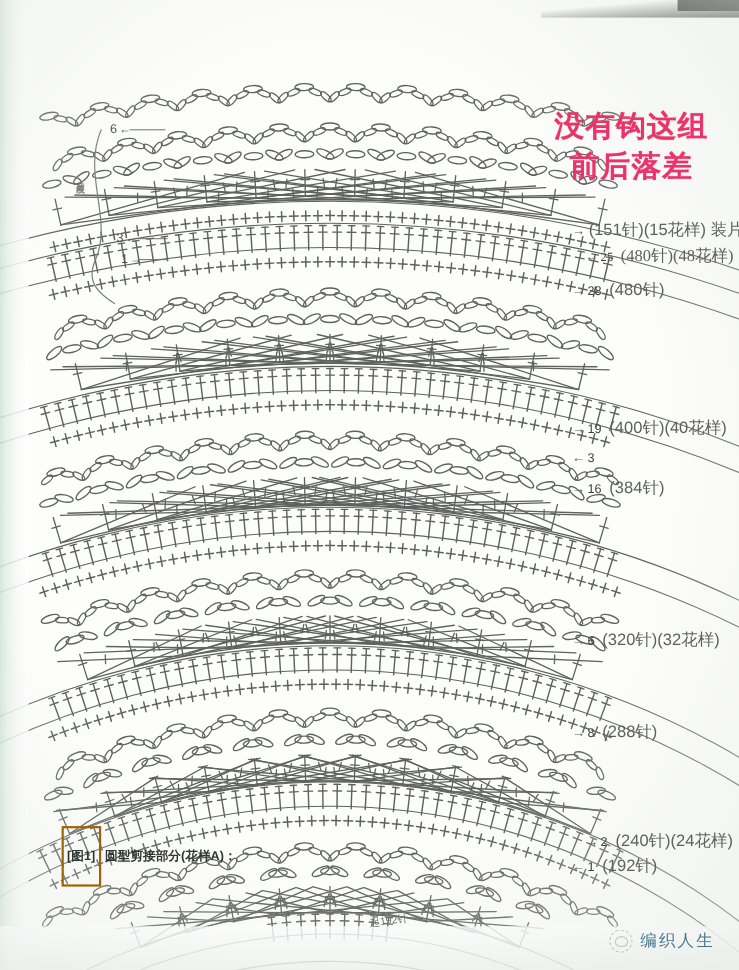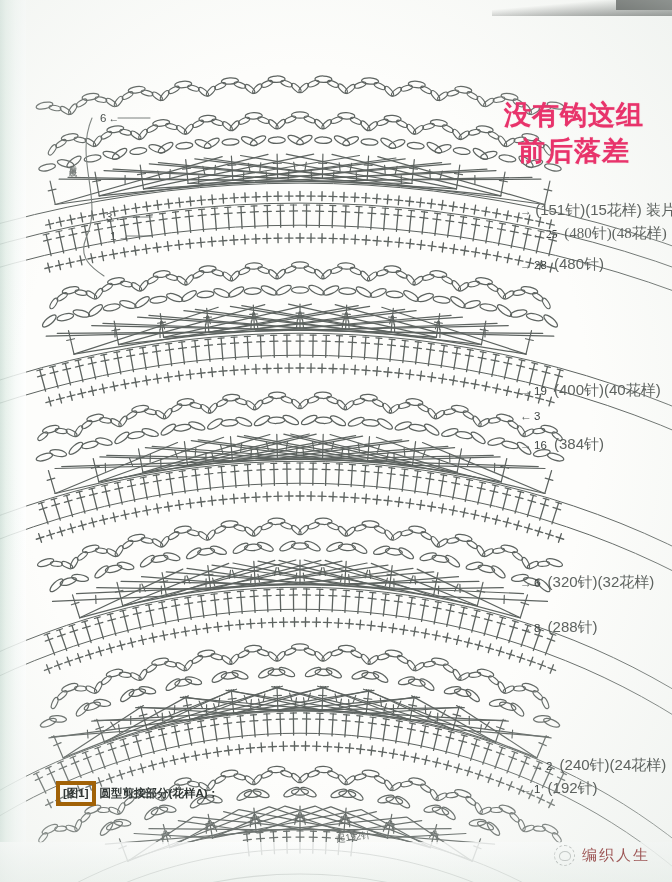--- a/index.html
+++ b/index.html
@@ -93,42 +93,42 @@
   
   .caption{
     position:absolute;
     left:56px; bottom:76px;
     font-size:11.5px;
     color:#2f3634;
     white-space:nowrap;
     font-weight:700;
   }
   .caption .boxed{
-    border:4px solid #a16207;
-    padding:1px 3px;
+    border:2px solid #a16207;
+    padding:18px 3px;
     margin-right:4px;
     display:inline-block;
     font-weight:700;
   }
   
   .caston{
     position:absolute;
     left:336px; bottom:38px;
     font-size:9.5px;
     color:#6a706d;
     transform:rotate(-7deg);
     white-space:nowrap;
   }
 
   
   .watermark{
     position:absolute;
     right:22px; bottom:16px;
     display:flex;align-items:center;gap:7px;
-    color:#7f1d1d;
+    color:#0c4a6e;
     font-size:15px;
     letter-spacing:2px;
     opacity:.75;
   }
   .wm-logo{
     width:19px;height:19px;border-radius:50%;
     border:1px dashed #aeb4b1;
     position:relative;
     display:inline-block;
   }
@@ -1774,21 +1774,21 @@
   <div class="v-label">前后落差线</div>
 
   <div id="row-notes-host">
       <div class="row-note" style="left: 520px; top: 202px;"><span class="arw">→</span><span class="paren"> (151针)</span><span class="paren">(15花样)</span><span class="paren"> 装片</span></div>
       <div class="row-note" style="left: 532px; top: 226px; font-family: Liberation Serif, serif;"><span class="arw">←</span><span class="num">25</span><span class="paren"> (480针)</span><span class="paren">(48花样)</span></div>
       <div class="row-note" style="left: 520px; top: 256px;"><span class="arw">→</span><span class="num">28</span><span class="paren"> (480针)</span></div>
       <div class="row-note" style="left: 520px; top: 382px;"><span class="arw">→</span><span class="num">19</span><span class="paren"> (400针)</span><span class="paren">(40花样)</span></div>
       <div class="row-note" style="left: 520px; top: 410px;"><span class="arw">←</span><span class="num">3</span></div>
       <div class="row-note" style="left: 520px; top: 436px;"><span class="arw">→</span><span class="num">16</span><span class="paren"> (384针)</span></div>
       <div class="row-note" style="left: 520px; top: 574px;"><span class="arw">→</span><span class="num">6</span><span class="paren"> (320针)</span><span class="paren">(32花样)</span></div>
-      <div class="row-note" style="left: 520px; top: 619px; text-align: right;"><span class="arw">→</span><span class="num">8</span><span class="paren"> (288针)</span></div>
+      <div class="row-note" style="left: 520px; top: 658px; text-align: right;"><span class="arw">→</span><span class="num">8</span><span class="paren"> (288针)</span></div>
       <div class="row-note" style="left: 532px; top: 757px;"><span class="arw">→</span><span class="num">2</span><span class="paren"> (240针)</span><span class="paren">(24花样)</span></div>
       <div class="row-note" style="left: 520px; top: 780px;"><span class="arw">←</span><span class="num">1</span><span class="paren"> (192针)</span></div>
     </div>
 
   <div id="left-marks-host">
       <div class="left-mark" style="left: 100px; top: 113px;"><span class="num">6</span><span class="arw">←</span></div>
       <div class="left-mark" style="left: 106px; top: 212px;"><span class="num">3</span><span class="arw">←</span></div>
       <div class="left-mark" style="left: 110px; top: 231px;"><span class="num">1</span><span class="arw">→</span></div>
     </div>
 

